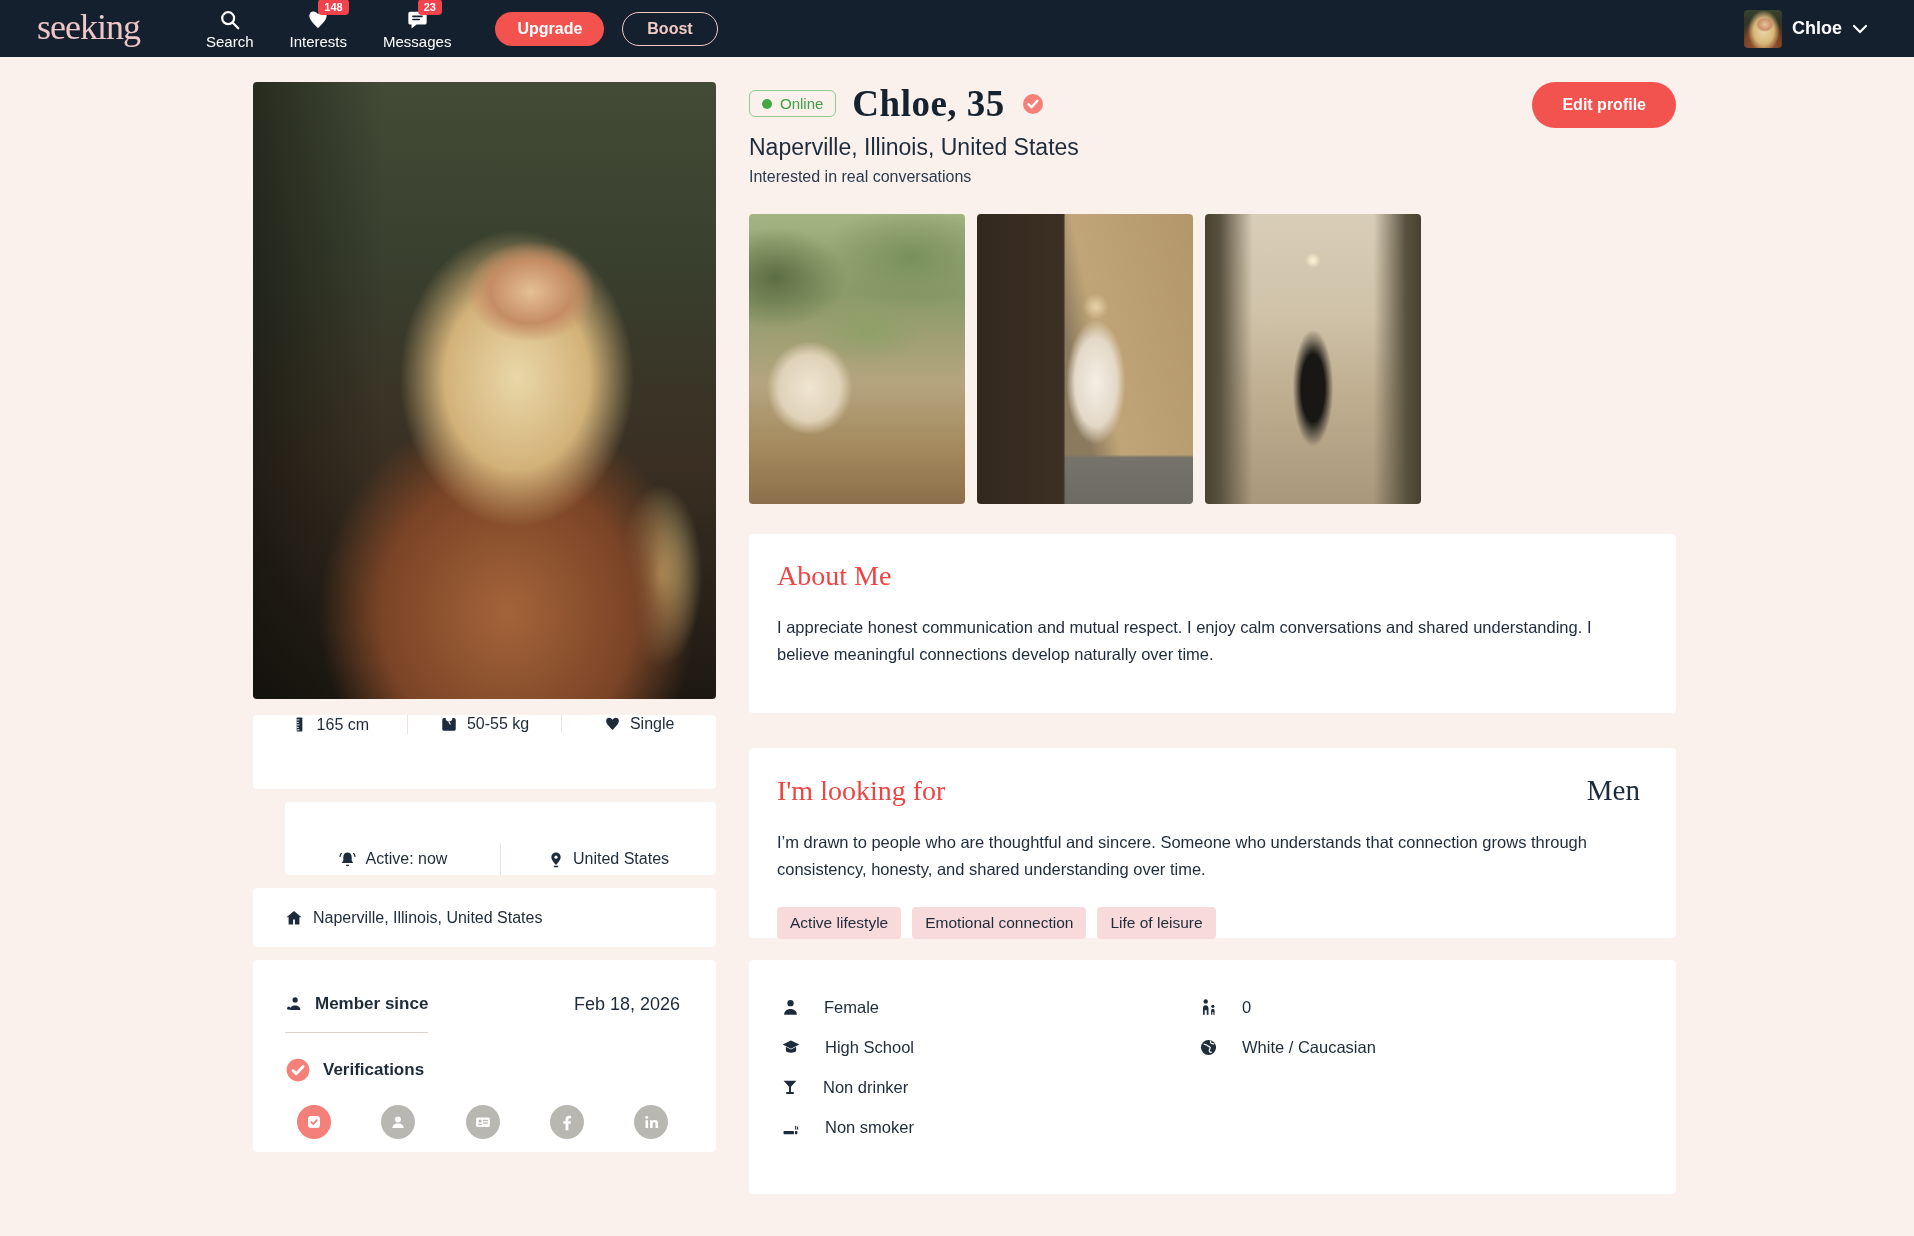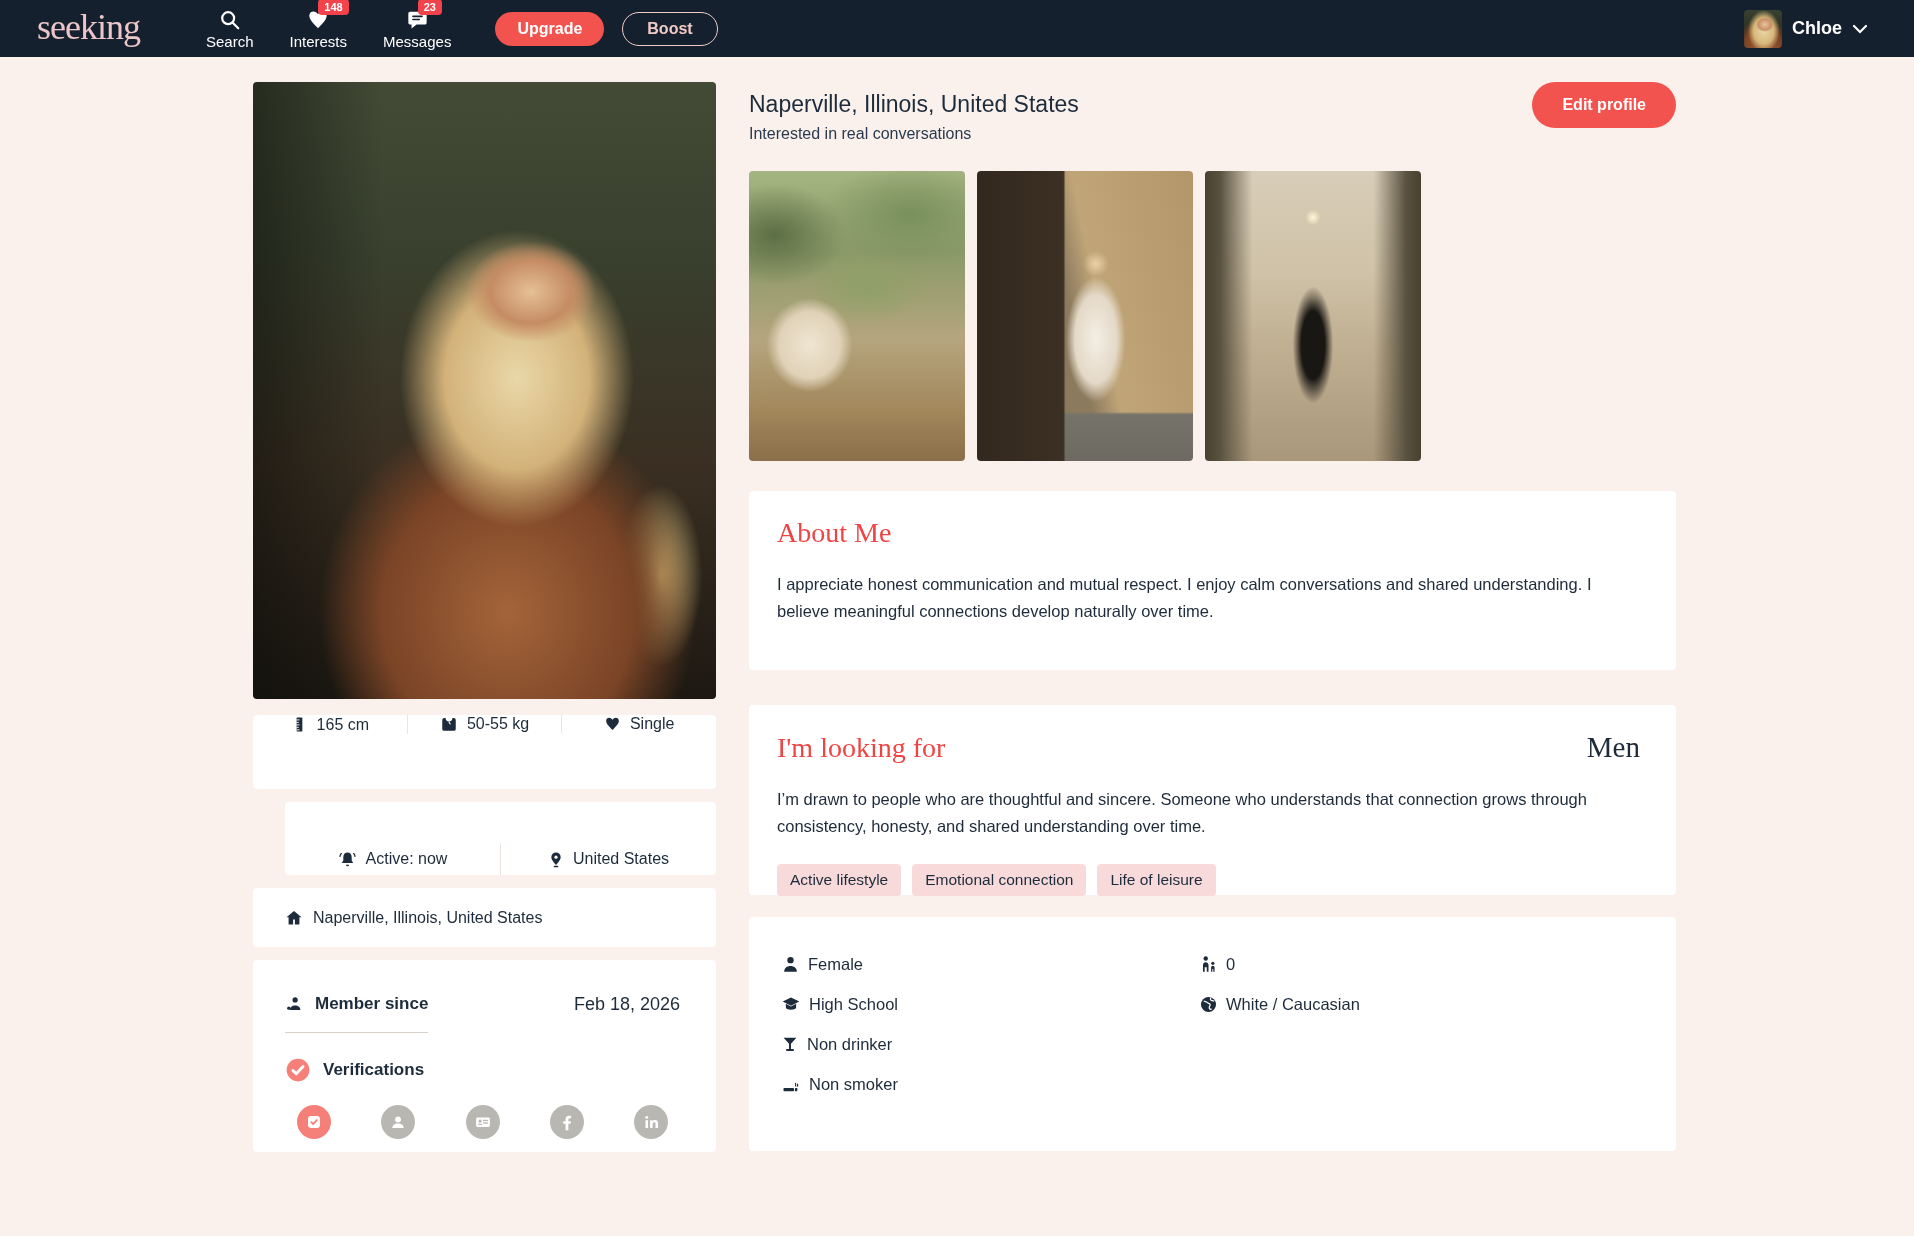--- a/index.html
+++ b/index.html
@@ -143,21 +143,21 @@
   .section-gender { margin-left:auto; font-family:"Liberation Serif", serif; font-size:29px; color:#1d2b3a; }
   .section-body { font-size:16.5px; line-height:1.65; margin-top:22px; color:#1d2b3a; max-width:900px; }
   .about-card { height:179px; }
   .looking-card { height:190px; margin-top:35px; }
   .tags { display:flex; gap:11px; margin-top:24px; }
   .tag { background:#f8dadb; color:#1d2b3a; font-size:15.5px; padding:7px 13px; border-radius:4px; }
 
   .details-card { margin-top:22px; height:234px; padding:36px 36px 0 32px; display:flex; }
   .details-col { display:flex; flex-direction:column; gap:17px; }
   .details-col.left { width:418px; }
-  .detail-row { display:flex; align-items:center; gap:8px; font-size:16.5px; height:23px; }
+  .detail-row { display:flex; align-items:center; gap:24px; font-size:16.5px; height:23px; }
 
   .icon { display:inline-flex; flex:none; }
   svg { display:block; }
 </style>
 </head>
 <body>
 
 <div class="nav">
   <div class="logo">seeking</div>
 
@@ -334,20 +334,33 @@
               <path d="M11 10h2.7v1.2c.5-.8 1.5-1.4 2.8-1.4 2 0 3.2 1.3 3.2 3.7v5h-2.8v-4.5c0-1.1-.5-1.8-1.5-1.8s-1.6.7-1.6 1.8v4.5H11z" fill="#fff"></path>
             </svg>
         </span>
       </div>
     </div>
   </div>
 
   <div class="col-main">
     <div class="profile-head">
       <div>
+        <div class="name-row">
+          <span class="online-badge">
+            <span class="online-dot"></span>
+            <span>Online</span>
+          </span>
+          <span class="big-name">Chloe, 35</span>
+          <span class="icon">
+            <svg width="24" height="24" viewBox="0 0 24 24">
+                <circle cx="12" cy="12" r="10" fill="#f58079"></circle>
+                <path d="M7.6 12.3l2.9 2.9 5.9-6.4" stroke="#fff" stroke-width="2.4" fill="none" stroke-linecap="round" stroke-linejoin="round"></path>
+              </svg>
+          </span>
+        </div>
         <div class="loc">Naperville, Illinois, United States</div>
         <div class="tagline">Interested in real conversations</div>
       </div>
       <button class="btn-edit">Edit profile</button>
     </div>
 
     <div class="photos">
       <div class="thumb thumb1"></div>
       <div class="thumb thumb2"></div>
       <div class="thumb thumb3"></div>

